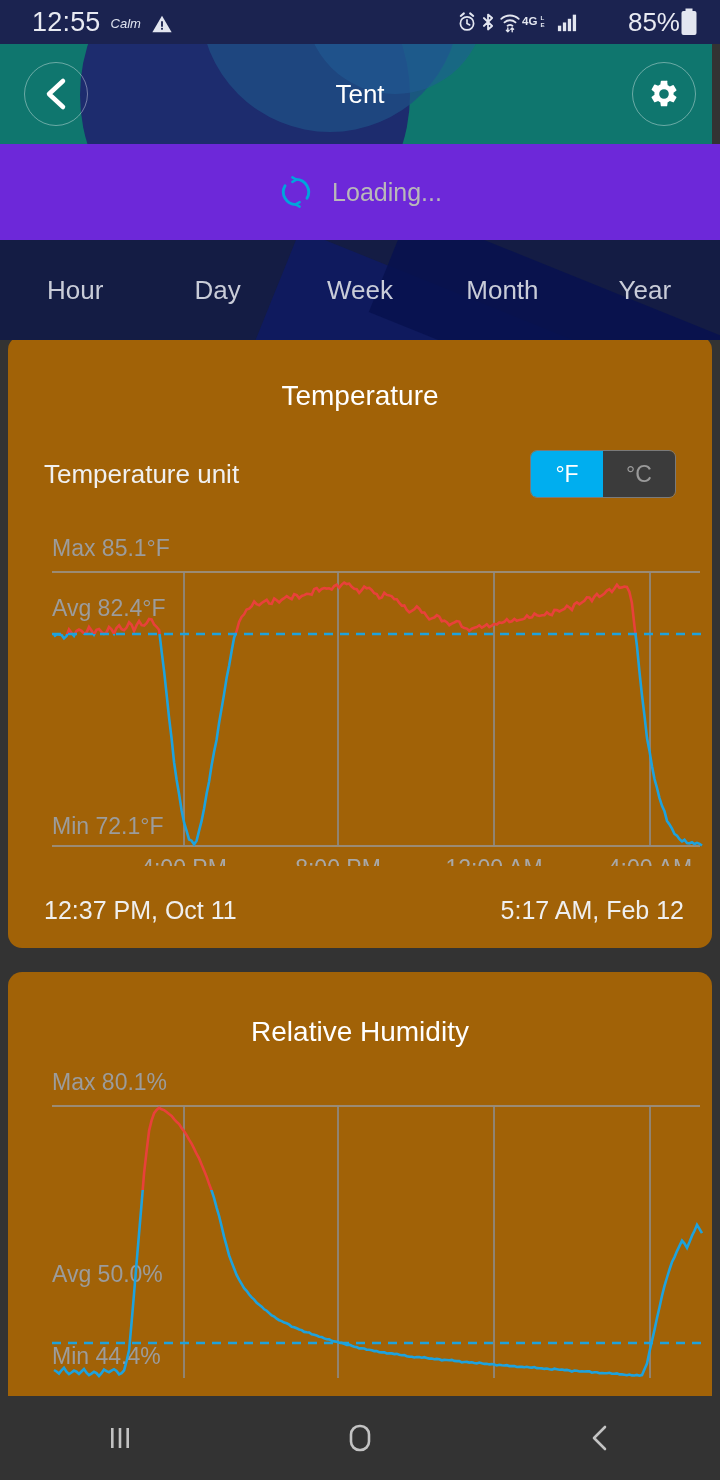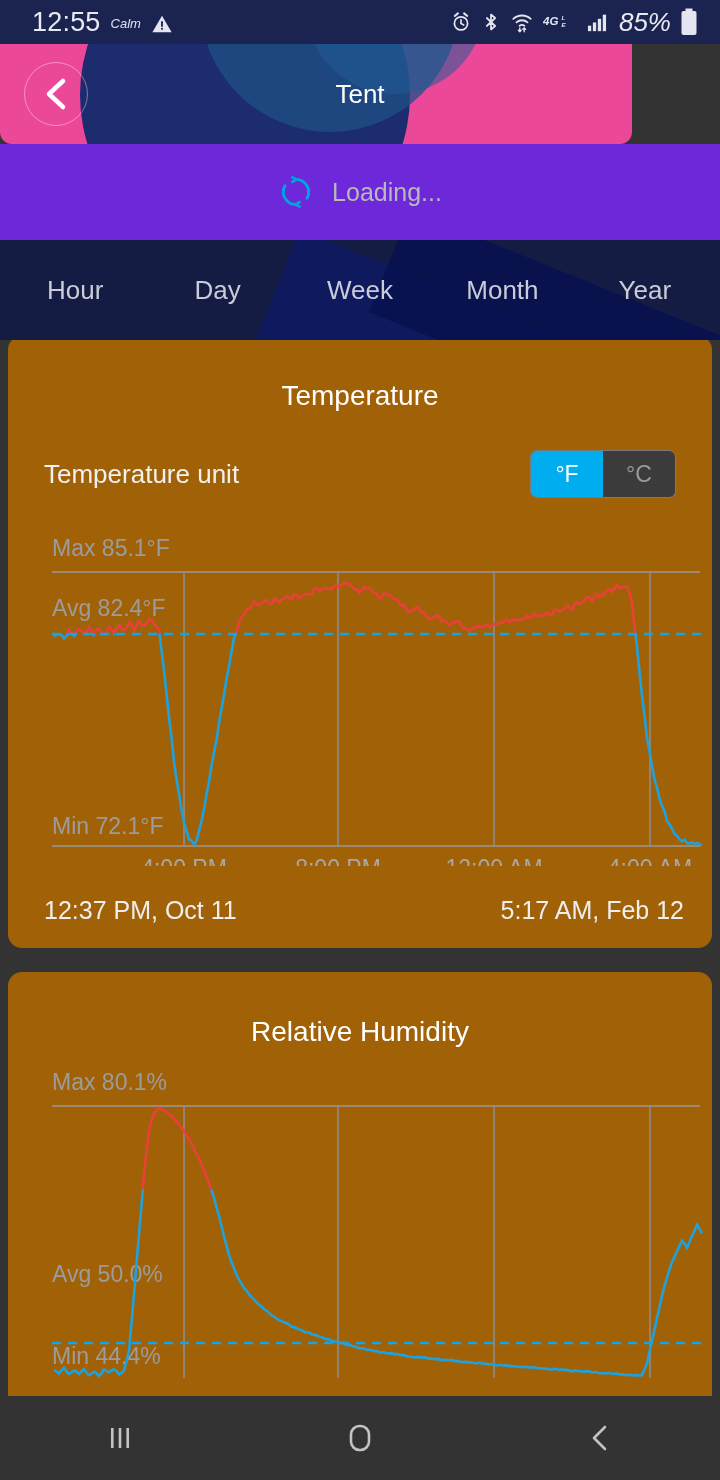--- a/index.html
+++ b/index.html
@@ -13,28 +13,28 @@
 
   
   .statusbar{
     position:absolute; top:0; left:0; width:720px; height:44px;
     display:flex; align-items:center;
     background:#1b2350; z-index:40;
   }
   .sb-left{ display:flex; align-items:baseline; gap:10px; padding-left:32px; }
   .sb-clock{ font-size:27px; color:#e8eaf2; letter-spacing:.2px; }
   .sb-calm{ font-size:13px; color:#dfe3ef; font-family:Liberation Sans, sans-serif; font-style:italic; transform:translateY(-3px); }
-  .sb-right{ margin-left:auto; display:flex; align-items:center; gap:9px; padding-right:22px;font-style:italic; }
-  .sb-batt{ font-size:26px; color:#e8eaf2; letter-spacing:0; }
+  .sb-right{ margin-left:auto; display:flex; align-items:center; padding-right:22px; }
+  .sb-batt{ font-size:26px; color:#e8eaf2; letter-spacing:0;margin-left:48px; }
   .ic{ display:block; }
 
   
   .header{
-    position:absolute; top:0; left:0; width:632px; height:144px;
-    background:#ec4899; overflow:hidden; z-index:10;border-radius:12px;
+    position:absolute; top:0; left:0; width:712px; height:144px;
+    background:#0f766e; overflow:hidden; z-index:10;
   }
   .hdr-circ{ position:absolute; border-radius:50%; }
   .hc1{ width:330px; height:330px; left:80px; top:-70px; background:#1d2c6e; }
   .hc2{ width:260px; height:260px; left:200px; top:-128px; background:#1f4f86; opacity:.75; }
   .hc3{ width:180px; height:180px; left:305px; top:-86px; background:#215c95; opacity:.55; }
   .hdr-row{
     position:absolute; top:44px; left:0; width:720px; height:100px;
     display:flex; align-items:center; z-index:3;
   }
   .circ-btn{

